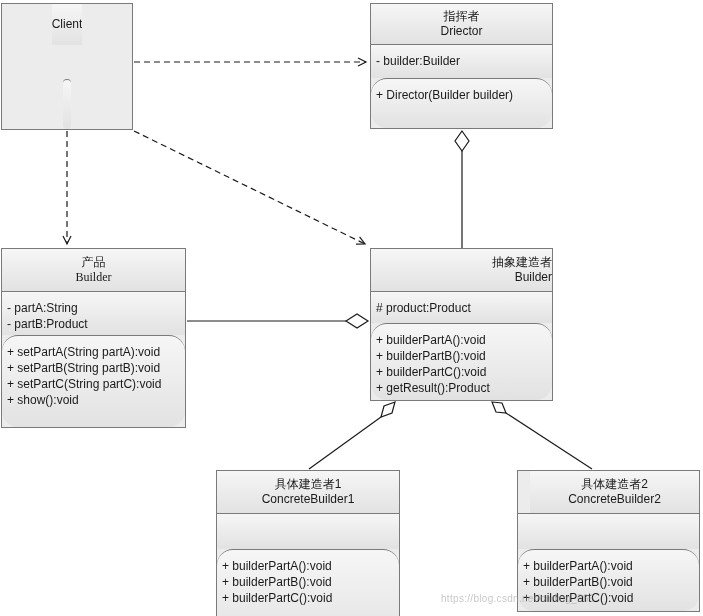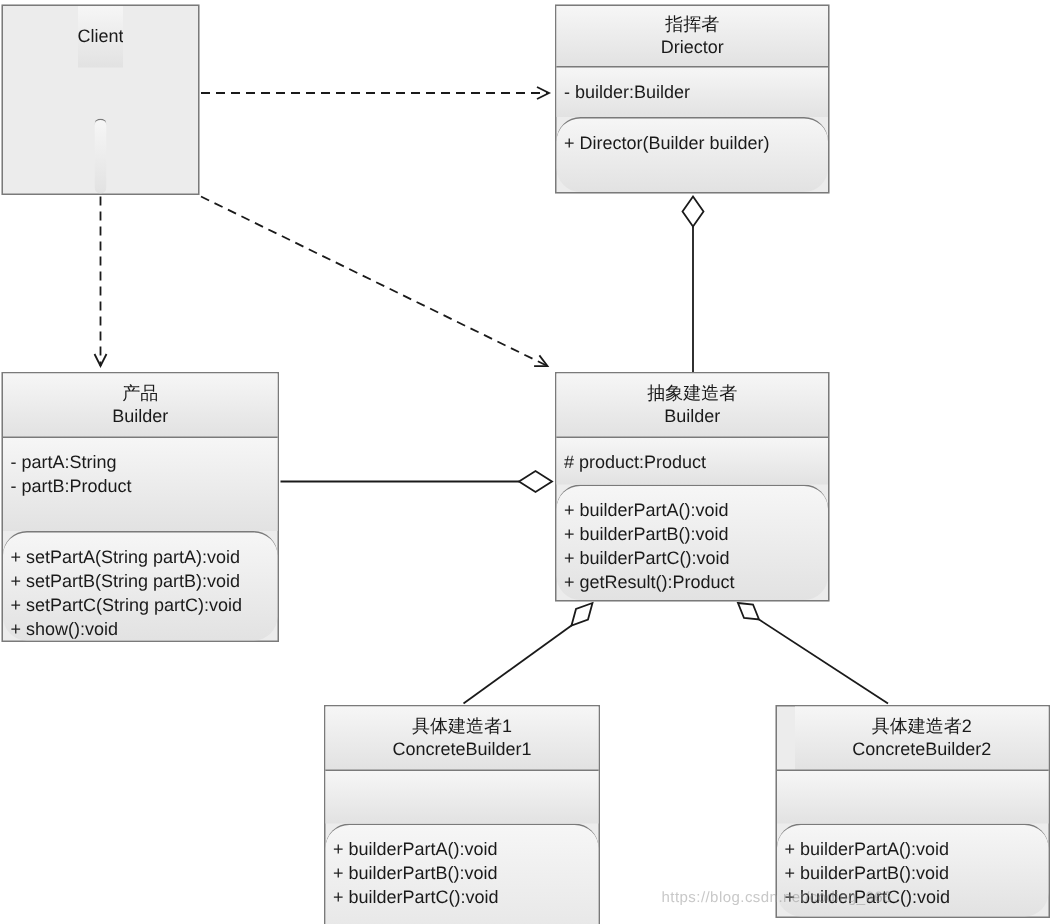--- a/index.html
+++ b/index.html
@@ -33,24 +33,24 @@
   .grow { flex:1 1 auto;border-radius:16px; }
 
   
   #client   { left:1px;   top:3px;   width:132px; height:127px;align-items:center; }
   #client .title { height:41px; }  #client .attrs { height:34px; }
 
   #director { left:370px; top:3px;   width:183px; height:126px; }
   #director .title { height:40px; } #director .attrs { height:34px; }
 
   #product  { left:1px;   top:248px; width:185px; height:180px; }
-  #product .title { height:42px; }  #product .attrs { height:63px; }
+  #product .title { height:42px;font-family:Liberation Serif, serif; }  #product .attrs { height:44px; }
 
   #builder  { left:370px; top:248px; width:183px; height:153px; }
-  #builder .title { height:42px; }  #builder .attrs { height:32px; }
+  #builder .title { height:42px;align-items:flex-end; }  #builder .attrs { height:32px; }
 
   #cb1 { left:216px; top:470px; width:184px; height:178px; }
   #cb1 .title { height:42px; } #cb1 .attrs { height:36px; }
 
   #cb2 { left:517px; top:470px; width:183px; height:142px; }
   #cb2 .title { height:42px;margin-left:12px; } #cb2 .attrs { height:36px; }
 
   .watermark {
     position:absolute; left:441px; top:593px; z-index:3;
     font-size:10px; letter-spacing:0.3px;

